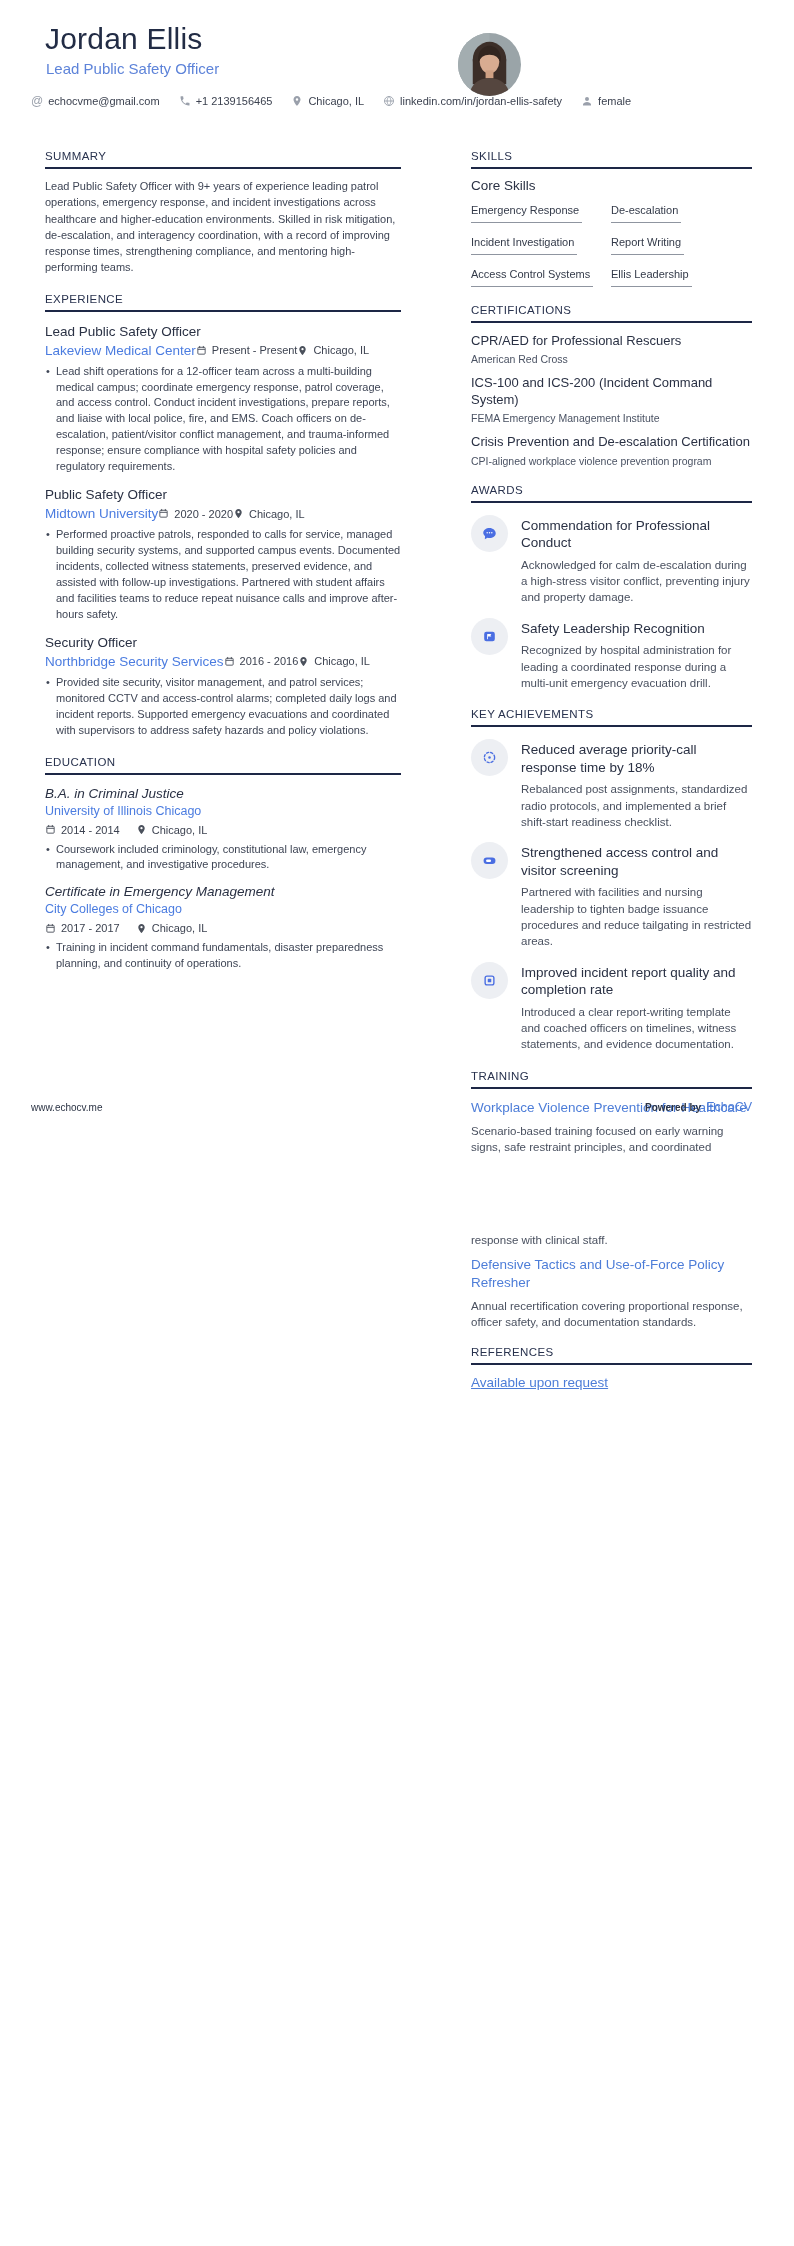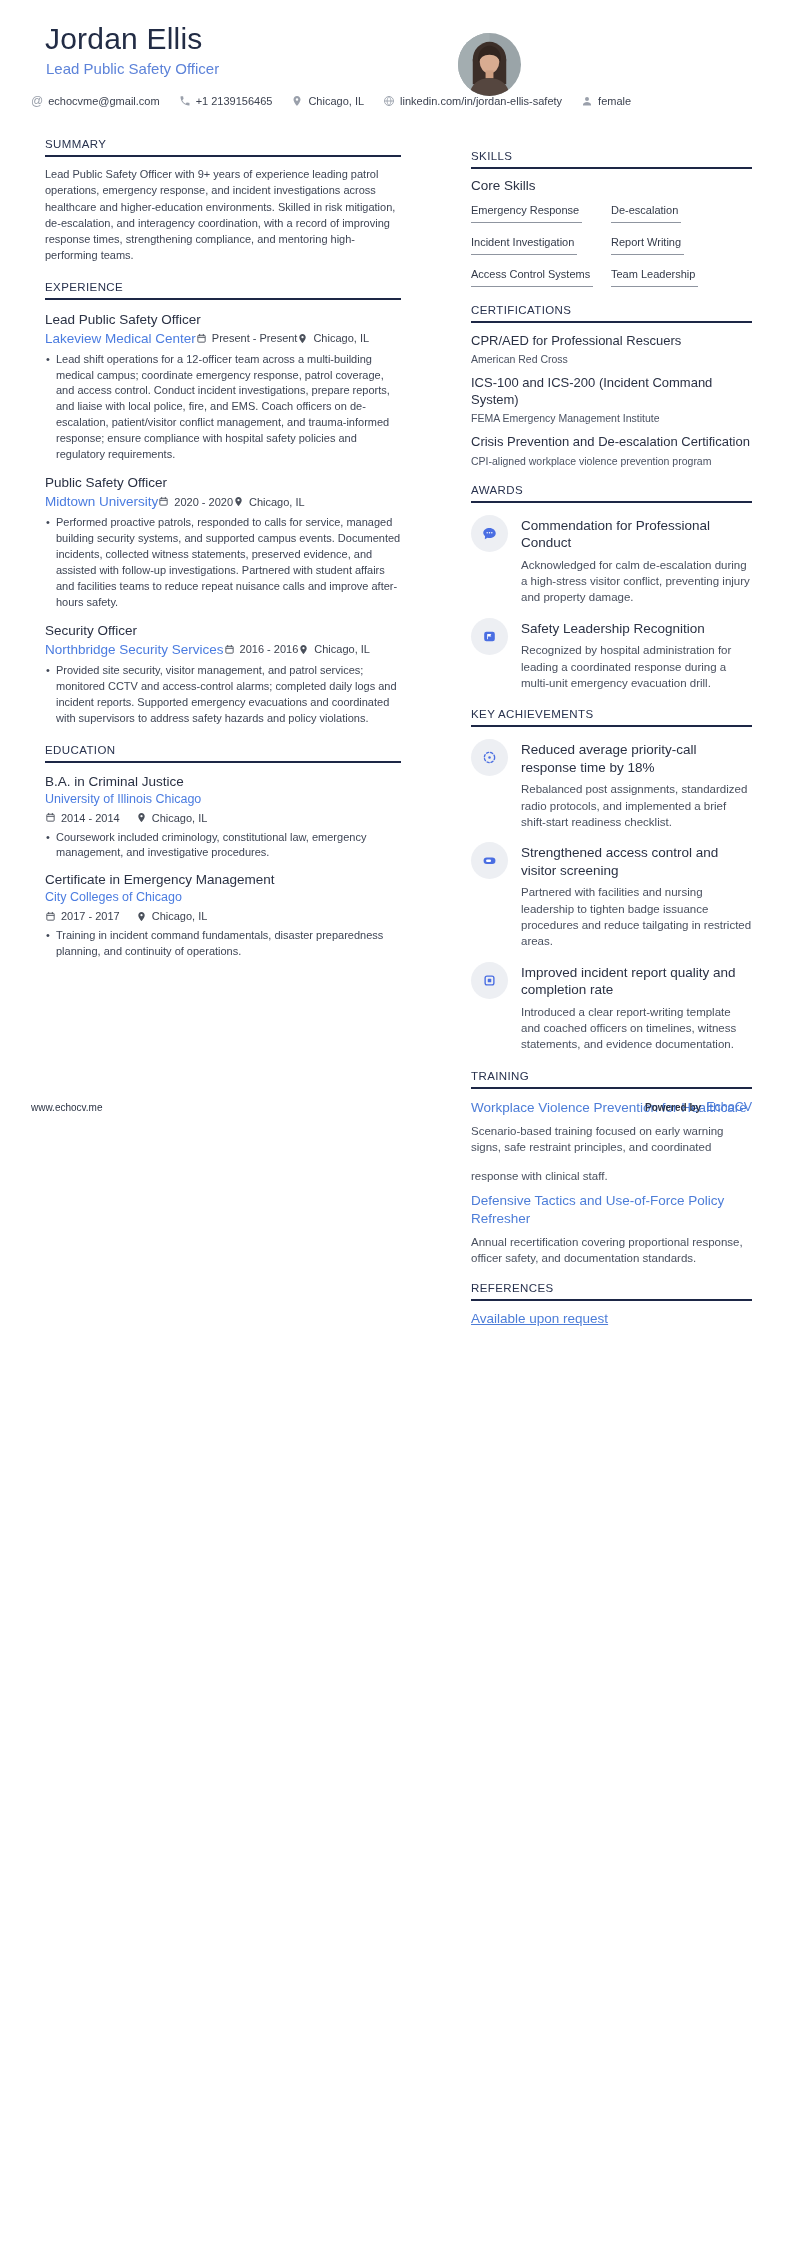--- a/index.html
+++ b/index.html
@@ -12,41 +12,41 @@
   .headline { position:absolute; left:46px; top:60px; font-size:15px; color:#5d83d9; }
   .contact-row { position:absolute; left:31px; top:95px; width:720px; display:flex; gap:19px; align-items:center; font-size:11px; color:#3c4250; }
   .c-item { display:flex; align-items:center; gap:5px; white-space:nowrap; }
   .c-item .cicon { color:#9aa0ab; width:12px; height:12px; flex:0 0 auto; }
   .at-glyph { color:#9aa0ab; font-size:12px; line-height:1; }
 
   .avatar { position:absolute; left:458px; top:33px; width:63px; height:63px; border-radius:50%; overflow:hidden; }
   .avatar svg { display:block; width:63px; height:63px; }
 
   
-  .col-left  { position:absolute; left:45px; top:138px; width:356px; }
+  .col-left  { position:absolute; left:45px; top:150px; width:356px; }
   .col-right { position:absolute; left:471px; top:150px; width:281px; }
 
   .sec-heading { font-size:11.5px; font-weight:500; color:#28324e; letter-spacing:.4px; padding-bottom:5px; border-bottom:2px solid #1d2746; }
   .sec { margin-top:17px; }
   .sec:first-child { margin-top:0; }
 
   .summary-text { margin-top:9px; font-size:11px; line-height:1.48; color:#3e4555; }
 
   
   .job { margin-top:12px; }
   .job-title { font-size:13.5px; font-weight:500; color:#2a3144; }
   .job-row { margin-top:4px; display:flex; align-items:center; white-space:nowrap; }
   .company { font-size:13.5px; color:#4b7ce0; text-decoration:none; }
   .meta-item { display:flex; align-items:center; gap:5px; font-size:11px; color:#3c4250; }
   .meta-item .micon { width:11px; height:11px; color:#4b515c; flex:0 0 auto; }
   .bullet { position:relative; margin-top:6px; padding-left:11px; font-size:11px; line-height:1.45; color:#3e4555; }
   .bullet::before { content:"•"; position:absolute; left:1px; top:0; color:#3e4555; }
 
   .edu { margin-top:11px; }
-  .degree { font-size:13.5px; font-weight:500; color:#2a3144; }
+  .degree { font-size:13.5px; font-weight:500; color:#2a3144;font-style:italic; }
   .school { display:inline-block; margin-top:3px; font-size:12.5px; color:#4b7ce0; text-decoration:none; }
   .edu-meta { margin-top:5px; display:flex; gap:16px; align-items:center; }
 
   
   .skills-group { margin-top:9px; font-size:13.5px; font-weight:500; color:#2a3144; }
   .skill-grid { margin-top:11px; display:grid; grid-template-columns:130px auto; column-gap:10px; row-gap:13px; }
   .skill-item { justify-self:start; font-size:11px; color:#333a49; padding:0 3px 6px 0; border-bottom:1px solid #8f95a0; }
 
   
   .cert { margin-top:9px; }
@@ -60,21 +60,21 @@
   .item-title { font-size:13.5px; font-weight:500; color:#2a3144; line-height:1.3; padding-top:2px; }
   .item-desc { margin-top:5px; font-size:11.5px; line-height:1.42; color:#49505f; }
 
   
   .training { margin-top:9px; }
   .training-title { display:inline-block; font-size:13.5px; color:#4d7dd8; line-height:1.32; text-decoration:none; }
   .training-desc { margin-top:6px; font-size:11.5px; line-height:1.42; color:#49505f; }
   .refs-link { display:inline-block; margin-top:10px; font-size:13.5px; color:#4d7dd8; text-decoration:underline; }
 
   
-  .page2 { position:absolute; left:471px; top:1168px; width:281px; }
+  .page2 { position:absolute; left:471px; top:1232px; width:281px; }
   .cont-text { font-size:11.5px; line-height:1.42; color:#49505f; }
   .page2 .training { margin-top:8px; }
   .page2 .sec { margin-top:15px; }
 
   
   .footer { position:absolute; left:31px; width:721px; display:flex; justify-content:space-between; align-items:center; }
   .footer.f1 { top:1100px; }
   .footer.f2 { top:2218px; }
   .site-link { font-size:10px; font-weight:500; color:#2b3344; text-decoration:none; }
   .powered { font-size:10px; font-weight:700; color:#2b3344; display:flex; align-items:center; }
@@ -297,21 +297,21 @@
 
     <section class="sec">
       <div class="sec-heading">SKILLS</div>
       <div class="skills-group">Core Skills</div>
       <div class="skill-grid">
         <span class="skill-item">Emergency Response</span>
         <span class="skill-item">De-escalation</span>
         <span class="skill-item">Incident Investigation</span>
         <span class="skill-item">Report Writing</span>
         <span class="skill-item">Access Control Systems</span>
-        <span class="skill-item">Team Leadership</span>
+        <span class="skill-item">Ellis Leadership</span>
       </div>
     </section>
 
     <section class="sec">
       <div class="sec-heading">CERTIFICATIONS</div>
       <div class="cert">
         <div class="cert-name">CPR/AED for Professional Rescuers</div>
         <div class="cert-issuer">American Red Cross</div>
       </div>
       <div class="cert">

